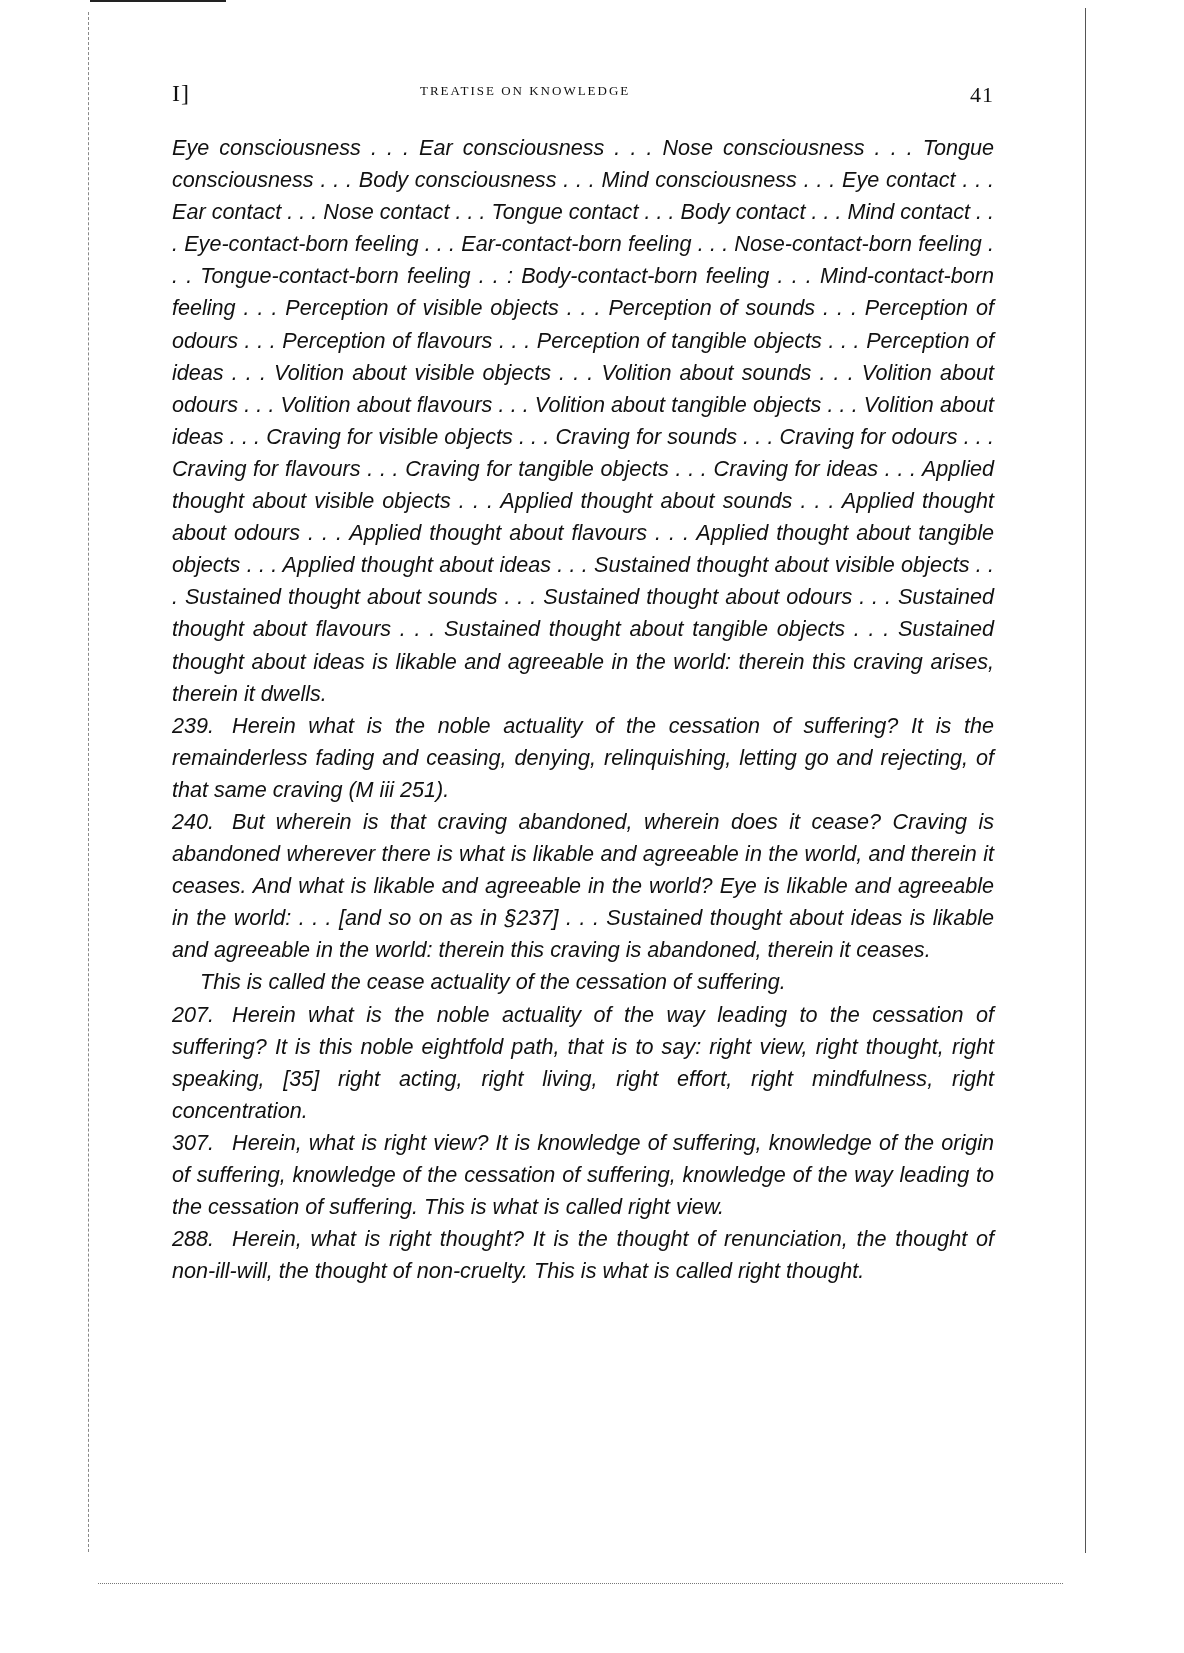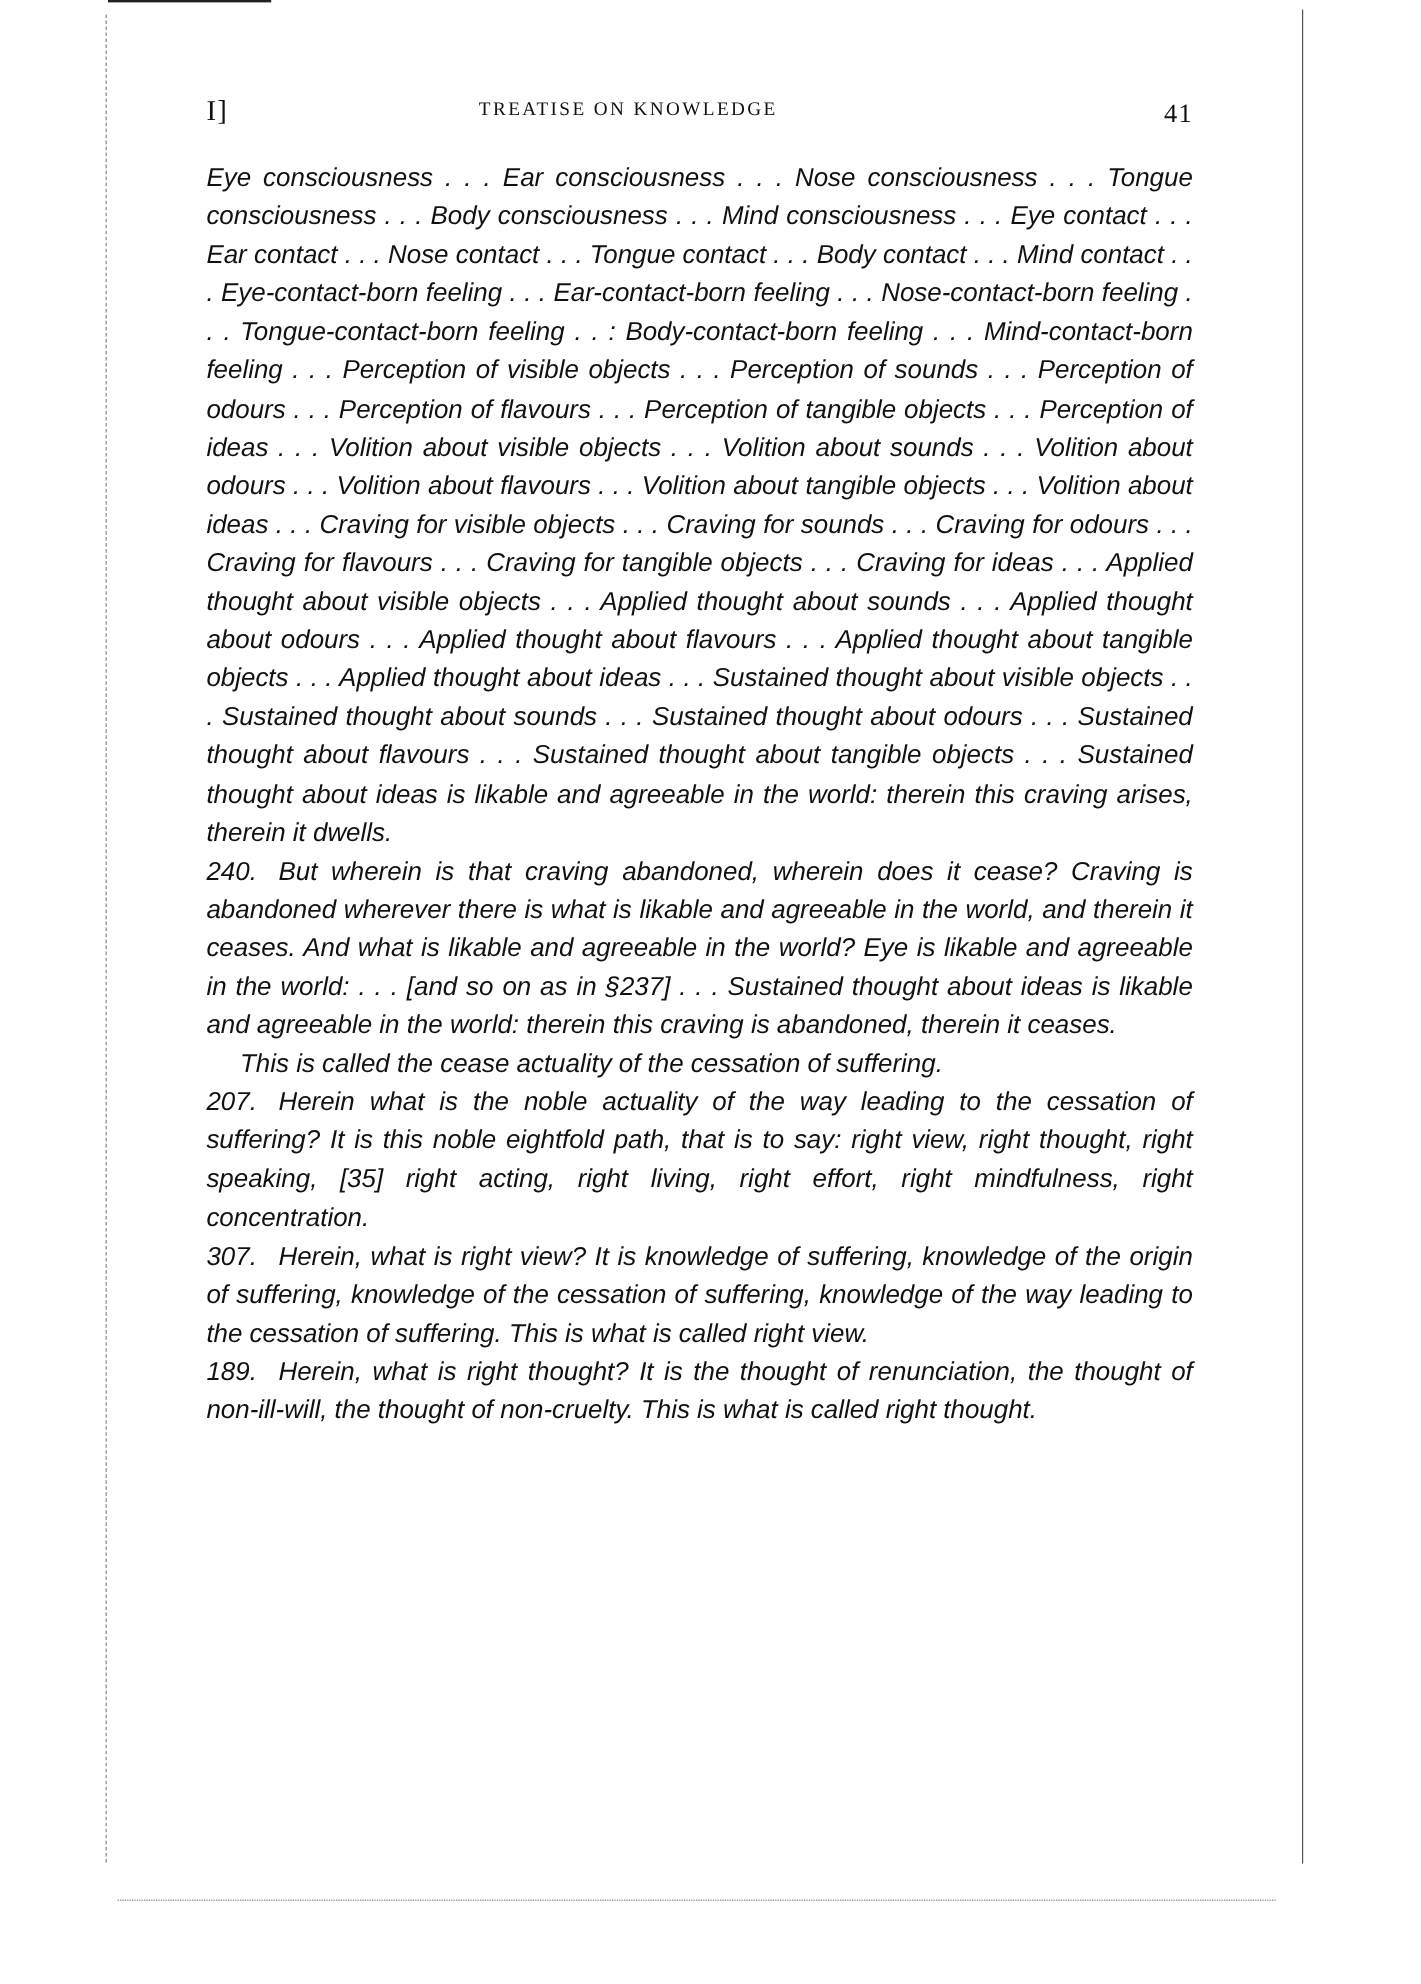--- a/index.html
+++ b/index.html
@@ -8,21 +8,21 @@
     .scan-border-left { position: absolute; left: 88px; top: 12px; width: 0; height: 1540px;
       border-left: 1px dashed #888; }
     .scan-border-right { position: absolute; left: 1085px; top: 8px; width: 0; height: 1545px;
       border-left: 1px solid #555; }
     .scan-top-line { position: absolute; left: 90px; top: 0; width: 136px; height: 2px; background: #222; }
     .scan-bottom-line { position: absolute; left: 98px; top: 1583px; width: 965px; height: 0;
       border-top: 1px dotted #777; }
     .page { position: absolute; left: 172px; top: 80px; width: 822px; }
     .running-head { position: relative; height: 30px; font-size: 22px; letter-spacing: 1px; }
     .rh-left { position: absolute; left: 0; top: 0; font-size: 24px; }
-    .rh-title { position: absolute; left: 227px; top: 3px; font-size: 16px; letter-spacing: 2px; }
+    .rh-title { position: absolute; left: 248px; top: 3px; font-size: 13px; letter-spacing: 2px; }
     .rh-num { position: absolute; right: 0; top: 2px; font-size: 22px; }
     .body-text { margin-top: 22px; font-size: 21.6px; line-height: 32.1px; text-align: justify;
       font-family: "Liberation Sans Narrow", "Liberation Sans", sans-serif; font-style: italic; }
     .body-text p { margin: 0; }
     .indent { text-indent: 28px; }
     .para-num { margin-right: 18px; }
   </style>
 </head>
 <body>
 
@@ -33,19 +33,20 @@
 
 <div class="page">
   <div class="running-head">
     <span class="rh-left">I]</span>
     <span class="rh-title">TREATISE ON KNOWLEDGE</span>
     <span class="rh-num">41</span>
   </div>
 
   <div class="body-text">
     <p><span>Eye consciousness . . . Ear consciousness . . . Nose consciousness . . . Tongue consciousness . . . Body consciousness . . . Mind consciousness . . . Eye contact . . . Ear contact . . . Nose contact . . . Tongue contact . . . Body contact . . . Mind contact . . . Eye-contact-born feeling . . . Ear-contact-born feeling . . . Nose-contact-born feeling . . . Tongue-contact-born feeling . . : Body-contact-born feeling . . . Mind-contact-born feeling . . . Perception of visible objects . . . Perception of sounds . . . Perception of odours . . . Perception of flavours . . . Perception of tangible objects . . . Perception of ideas . . . Volition about visible objects . . . Volition about sounds . . . Volition about odours . . . Volition about flavours . . . Volition about tangible objects . . . Volition about ideas . . . Craving for visible objects . . . Craving for sounds . . . Craving for odours . . . Craving for flavours . . . Craving for tangible objects . . . Craving for ideas . . . Applied thought about visible objects . . . Applied thought about sounds . . . Applied thought about odours . . . Applied thought about flavours . . . Applied thought about tangible objects . . . Applied thought about ideas . . . Sustained thought about visible objects . . . Sustained thought about sounds . . . Sustained thought about odours . . . Sustained thought about flavours . . . Sustained thought about tangible objects . . . Sustained thought about ideas is likable and agreeable in the world: therein this craving arises, therein it dwells.</span></p>
+    <p><span class="para-num">239.</span><span>Herein what is the noble actuality of the cessation of suffering? It is the remainderless fading and ceasing, denying, relinquishing, letting go and rejecting, of that same craving (M iii 251).</span></p>
     <p><span class="para-num">240.</span><span>But wherein is that craving abandoned, wherein does it cease? Craving is abandoned wherever there is what is likable and agreeable in the world, and therein it ceases. And what is likable and agreeable in the world? Eye is likable and agreeable in the world: . . . [and so on as in §237] . . . Sustained thought about ideas is likable and agreeable in the world: therein this craving is abandoned, therein it ceases.</span></p>
     <p class="indent"><span>This is called the cease actuality of the cessation of suffering.</span></p>
     <p><span class="para-num">207.</span><span>Herein what is the noble actuality of the way leading to the cessation of suffering? It is this noble eightfold path, that is to say: right view, right thought, right speaking, [35] right acting, right living, right effort, right mindfulness, right concentration.</span></p>
     <p><span class="para-num">307.</span><span>Herein, what is right view? It is knowledge of suffering, knowledge of the origin of suffering, knowledge of the cessation of suffering, knowledge of the way leading to the cessation of suffering. This is what is called right view.</span></p>
-    <p><span class="para-num">189.</span><span>Herein, what is right thought? It is the thought of renunciation, the thought of non-ill-will, the thought of non-cruelty. This is what is called right thought.</span></p>
+    <p><span class="para-num">288.</span><span>Herein, what is right thought? It is the thought of renunciation, the thought of non-ill-will, the thought of non-cruelty. This is what is called right thought.</span></p>
   </div>
 </div>
 
 </body></html>

